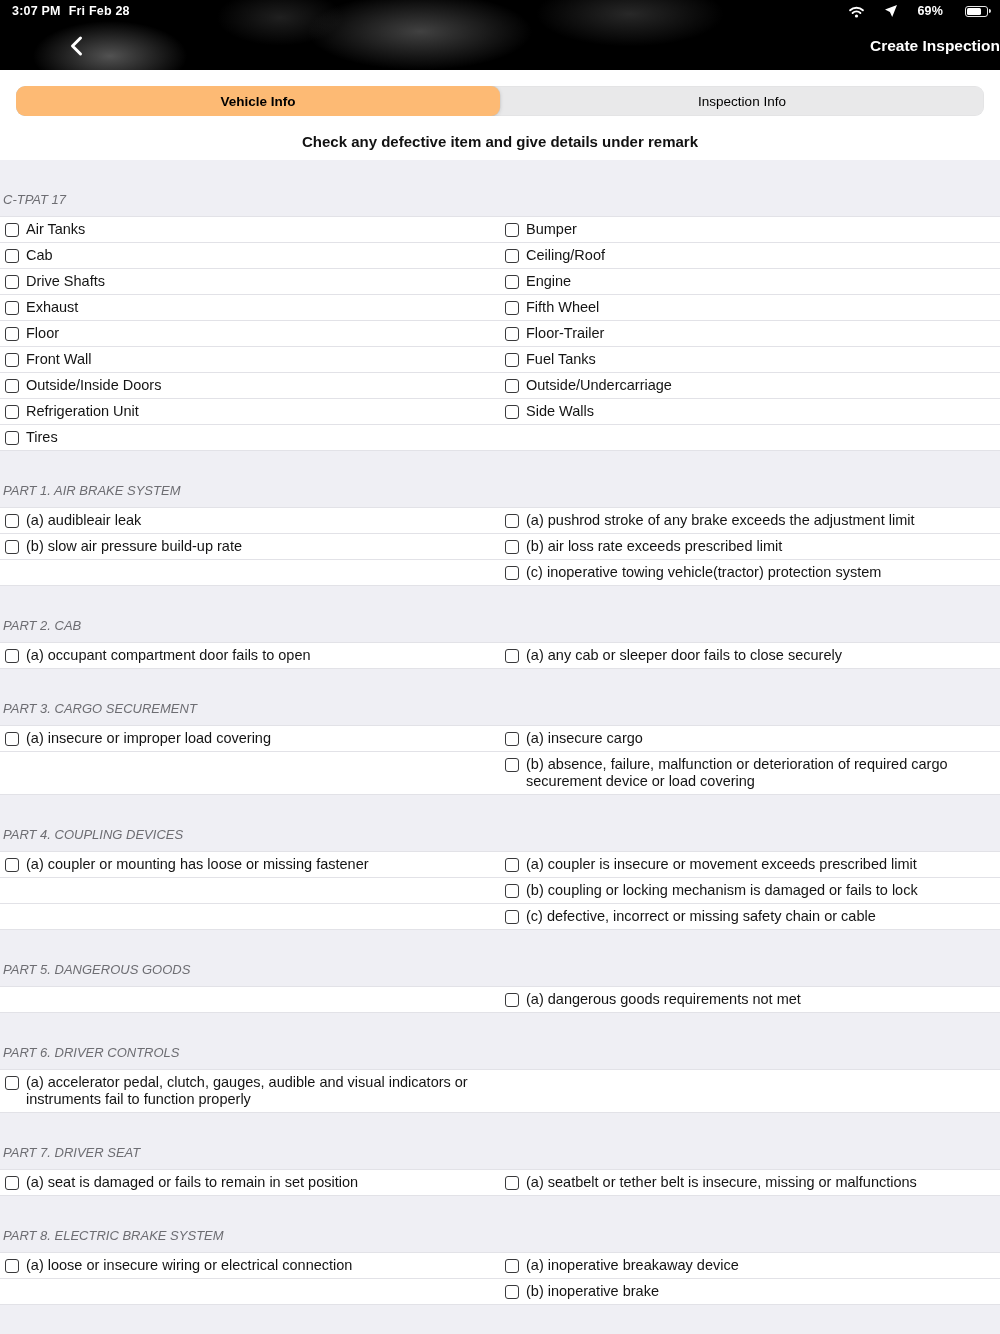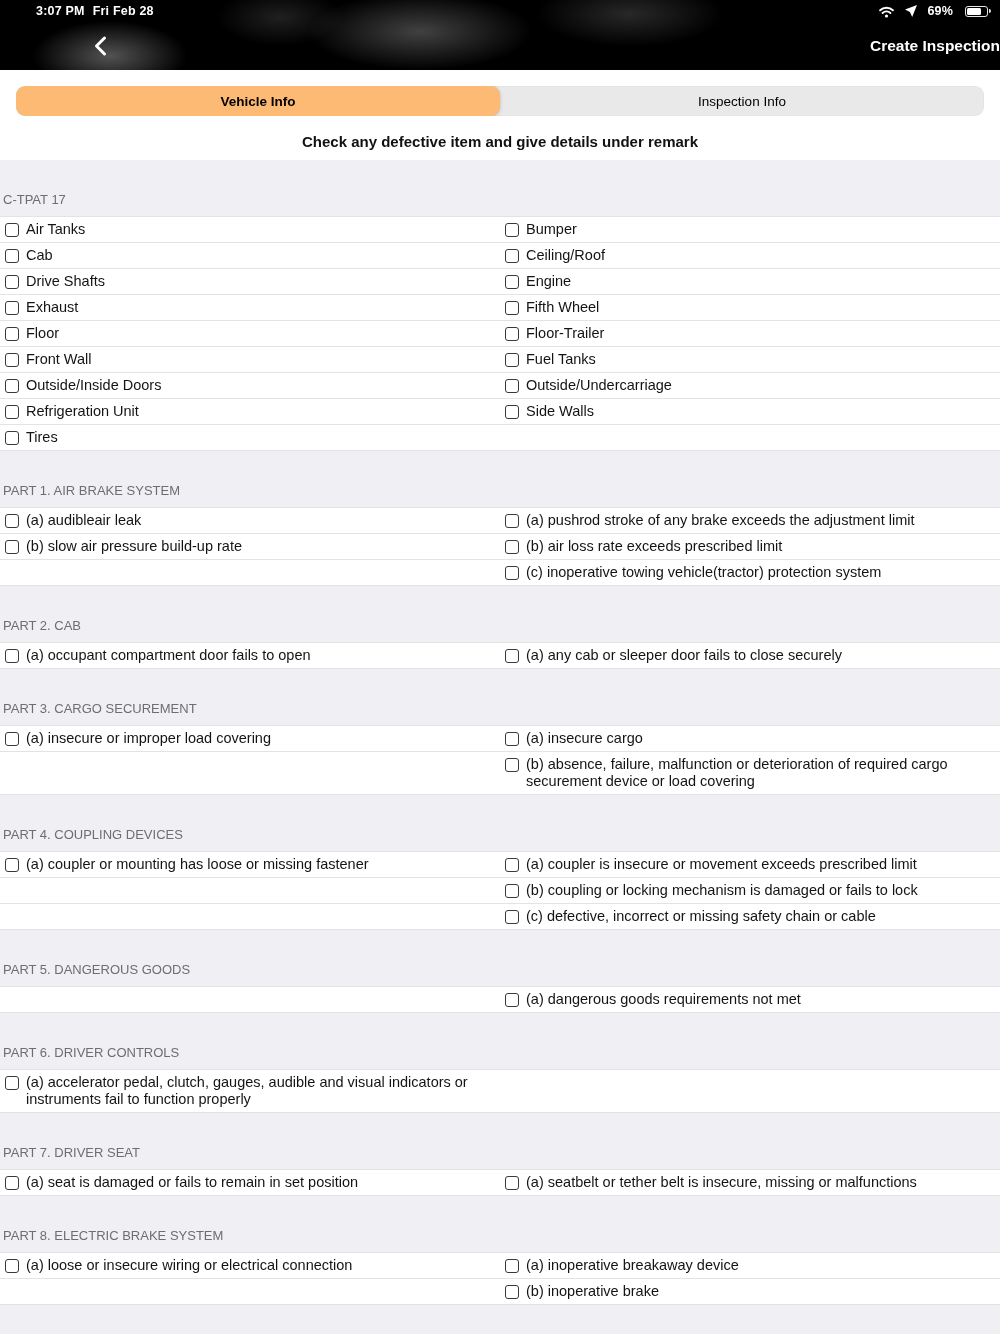--- a/index.html
+++ b/index.html
@@ -9,46 +9,45 @@
 
   
   .header {
     background:
       radial-gradient(110px 50px at 11% 80%, rgba(150,150,150,.55), rgba(0,0,0,0) 70%),
       radial-gradient(160px 55px at 42% 45%, rgba(130,130,130,.50), rgba(0,0,0,0) 70%),
       radial-gradient(130px 45px at 63% 20%, rgba(100,100,100,.40), rgba(0,0,0,0) 72%),
       radial-gradient(90px 40px at 28% 25%, rgba(90,90,90,.35), rgba(0,0,0,0) 70%),
       #000;
     color:#fff;
-    padding-left:24px;
   }
   .statusbar {
     height:22px; display:flex; align-items:center; justify-content:space-between;
     padding:0 12px; font-size:12.5px; font-weight:600; letter-spacing:.2px;
   }
   .sb-left span { margin-right:8px; }
-  .sb-right { display:flex; align-items:center; gap:10px; }
+  .sb-right { display:flex; align-items:center; gap:20px; }
   .battery { width:23px; height:11px; border:1px solid rgba(255,255,255,.9); border-radius:3px; position:relative; margin-left:2px; }
   .battery::after { content:""; position:absolute; right:-4px; top:50%; transform:translateY(-50%); width:2px; height:4px; background:rgba(255,255,255,.9); border-radius:0 2px 2px 0; }
   .battery-fill { position:absolute; top:1px; bottom:1px; left:1px; background:#fff; border-radius:1.5px; }
 
   .navbar { height:48px; position:relative; display:flex; align-items:center; justify-content:flex-end;margin-left:47px; }
   .back-button { position:absolute; left:18px; top:50%; transform:translateY(-50%); background:none; border:none; cursor:pointer; padding:4px; display:flex; }
   .nav-title { font-size:15.5px; font-weight:700; color:#fff; }
 
   
   .top-white { background:#fff; padding:16px 16px 10px; }
   .segmented { display:flex; height:30px; background:#e9e9ea; border-radius:9px; overflow:hidden; box-shadow:0 0 0 0.5px rgba(0,0,0,.04) inset; }
   .seg { flex:1; display:flex; align-items:center; justify-content:center; font-size:13.5px; color:#000; cursor:pointer;border-radius:12px; }
   .seg.selected { background:#fdba74; border-radius:9px; font-weight:700; box-shadow:0 1px 4px rgba(0,0,0,.14), 0 0 0 0.5px rgba(0,0,0,.06); }
   .instruction { margin-top:17px; text-align:center; font-size:15px; font-weight:700; color:#111; }
 
   
   .section-head { padding:30px 10px 8px 3px; }
-  .section-title { font-size:13px; line-height:16px; color:#6d6d72; }
+  .section-title { font-size:13px; line-height:16px; color:#6d6d72;font-style:italic; }
   .rows { border-top:1px solid #e2e2e7; }
   .row { display:flex; background:#fff; border-bottom:1px solid #e2e2e7; }
   .cell { width:50%; min-height:25px; display:flex; align-items:flex-start; gap:7px; padding:4px 12px 4px 5px; }
   .checkbox { flex:0 0 auto; width:14px; height:14px; margin-top:1.5px; border:1.5px solid #39393b; border-radius:3px; background:#fff; cursor:pointer; }
   .cb-label { font-size:14.5px; line-height:17px; color:#141414; }
 
   
   .icon { display:inline-flex; }
 </style>
 </head>

